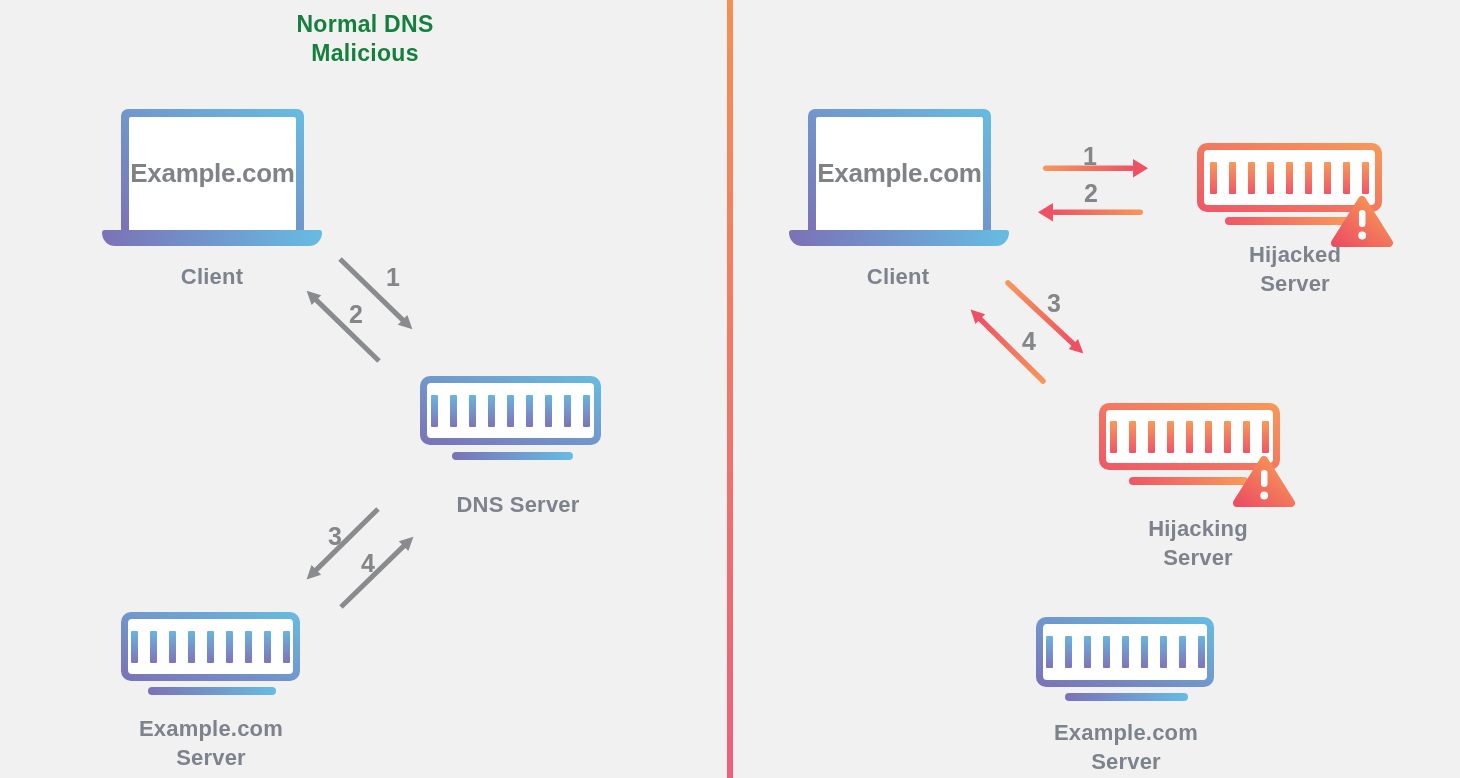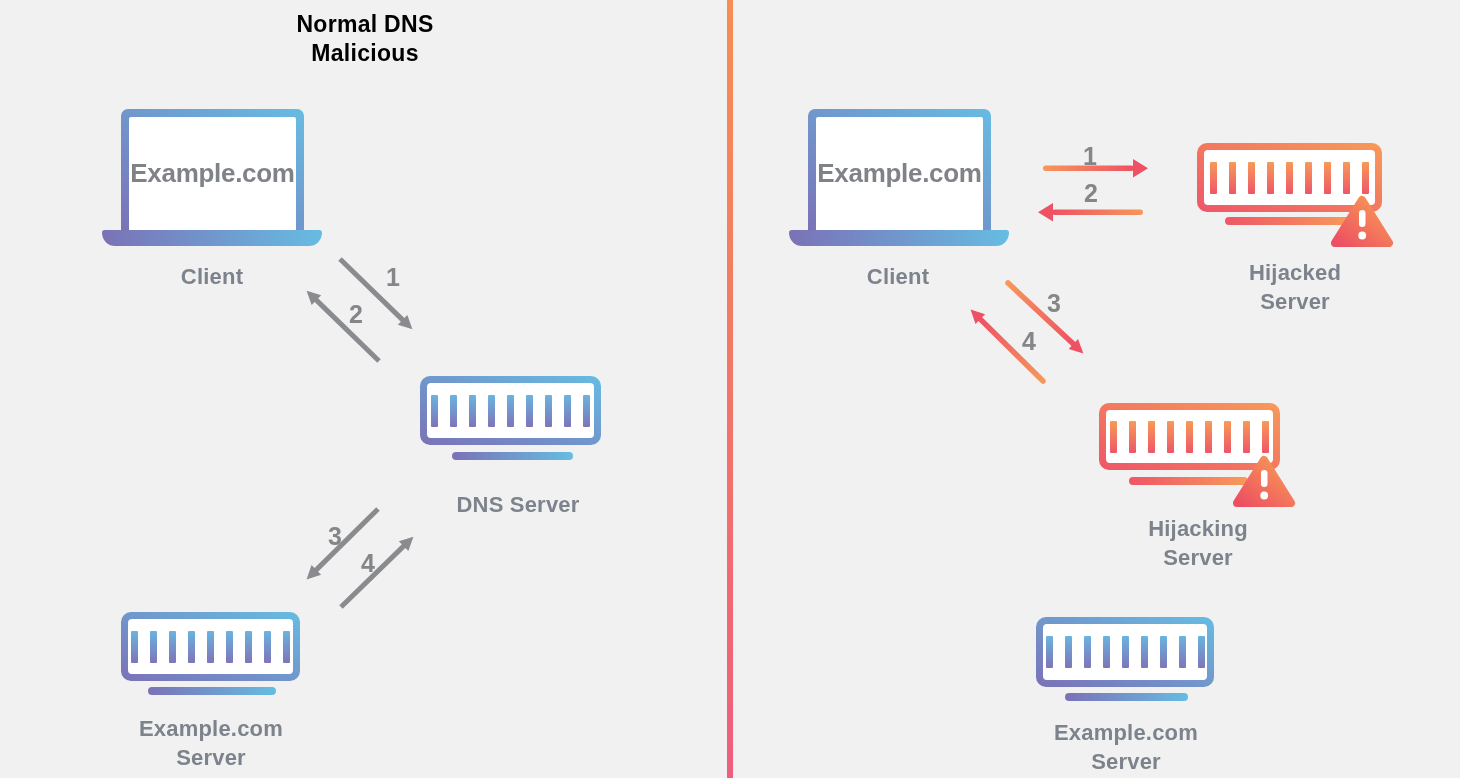--- a/index.html
+++ b/index.html
@@ -2,21 +2,21 @@
 <html><head>
 <meta charset="utf-8">
 <style>
   html,body{margin:0;padding:0;background:#f1f1f1;}
   .stage{
     position:relative;width:1460px;height:778px;background:#f1f1f1;
     font-family:"Liberation Sans", sans-serif;overflow:hidden;
   }
   .title{
     position:absolute;text-align:center;font-size:23px;font-weight:bold;
-    color:#000000;line-height:29px;letter-spacing:.3px;
+    color:#15803d;line-height:29px;letter-spacing:.3px;
   }
   .label{
     position:absolute;text-align:center;font-size:22px;font-weight:bold;
     color:#7d838d;line-height:29px;letter-spacing:.2px;
   }
   .num{
     position:absolute;width:26px;text-align:center;font-size:25px;
     font-weight:bold;color:#85868a;line-height:28px;
   }
   
@@ -194,21 +194,21 @@
         <i class="bar"></i>
         <i class="bar"></i>
     </div>
   </div>
   <div class="stand warm-lr" style="left:1225px;top:217px;width:126px;height:8px"></div>
   <svg class="warn" style="left:1330px;top:195px" width="64" height="53" viewBox="0 0 64 53">
     <path d="M32 5 L59 48 L5 48 Z" fill="url(#warmTri)" stroke="url(#warmTri)" stroke-width="8" stroke-linejoin="round"></path>
     <rect x="29" y="15" width="6.5" height="17" rx="3.2" fill="#ffffff"></rect>
     <circle cx="32.2" cy="40.5" r="3.9" fill="#ffffff"></circle>
   </svg>
-  <div class="label" style="left:1195px;top:258px;width:200px">
+  <div class="label" style="left:1195px;top:240px;width:200px">
     <div>Hijacked</div>
     <div>Server</div>
   </div>
 
   <svg class="arrow" style="left:998px;top:273px" width="96" height="92">
     <line x1="10" y1="10" x2="76.2" y2="71.8" stroke="url(#warm-dr)" stroke-width="5.5" stroke-linecap="round" marker-end="url(#ah-red)"></line>
   </svg>
   <div class="num" style="left:1041px;top:289px">3</div>
   <svg class="arrow" style="left:961px;top:300px" width="94" height="93">
     <line x1="82" y1="81" x2="18.5" y2="18.4" stroke="url(#warm-ur)" stroke-width="5.5" stroke-linecap="round" marker-end="url(#ah-red)"></line>

